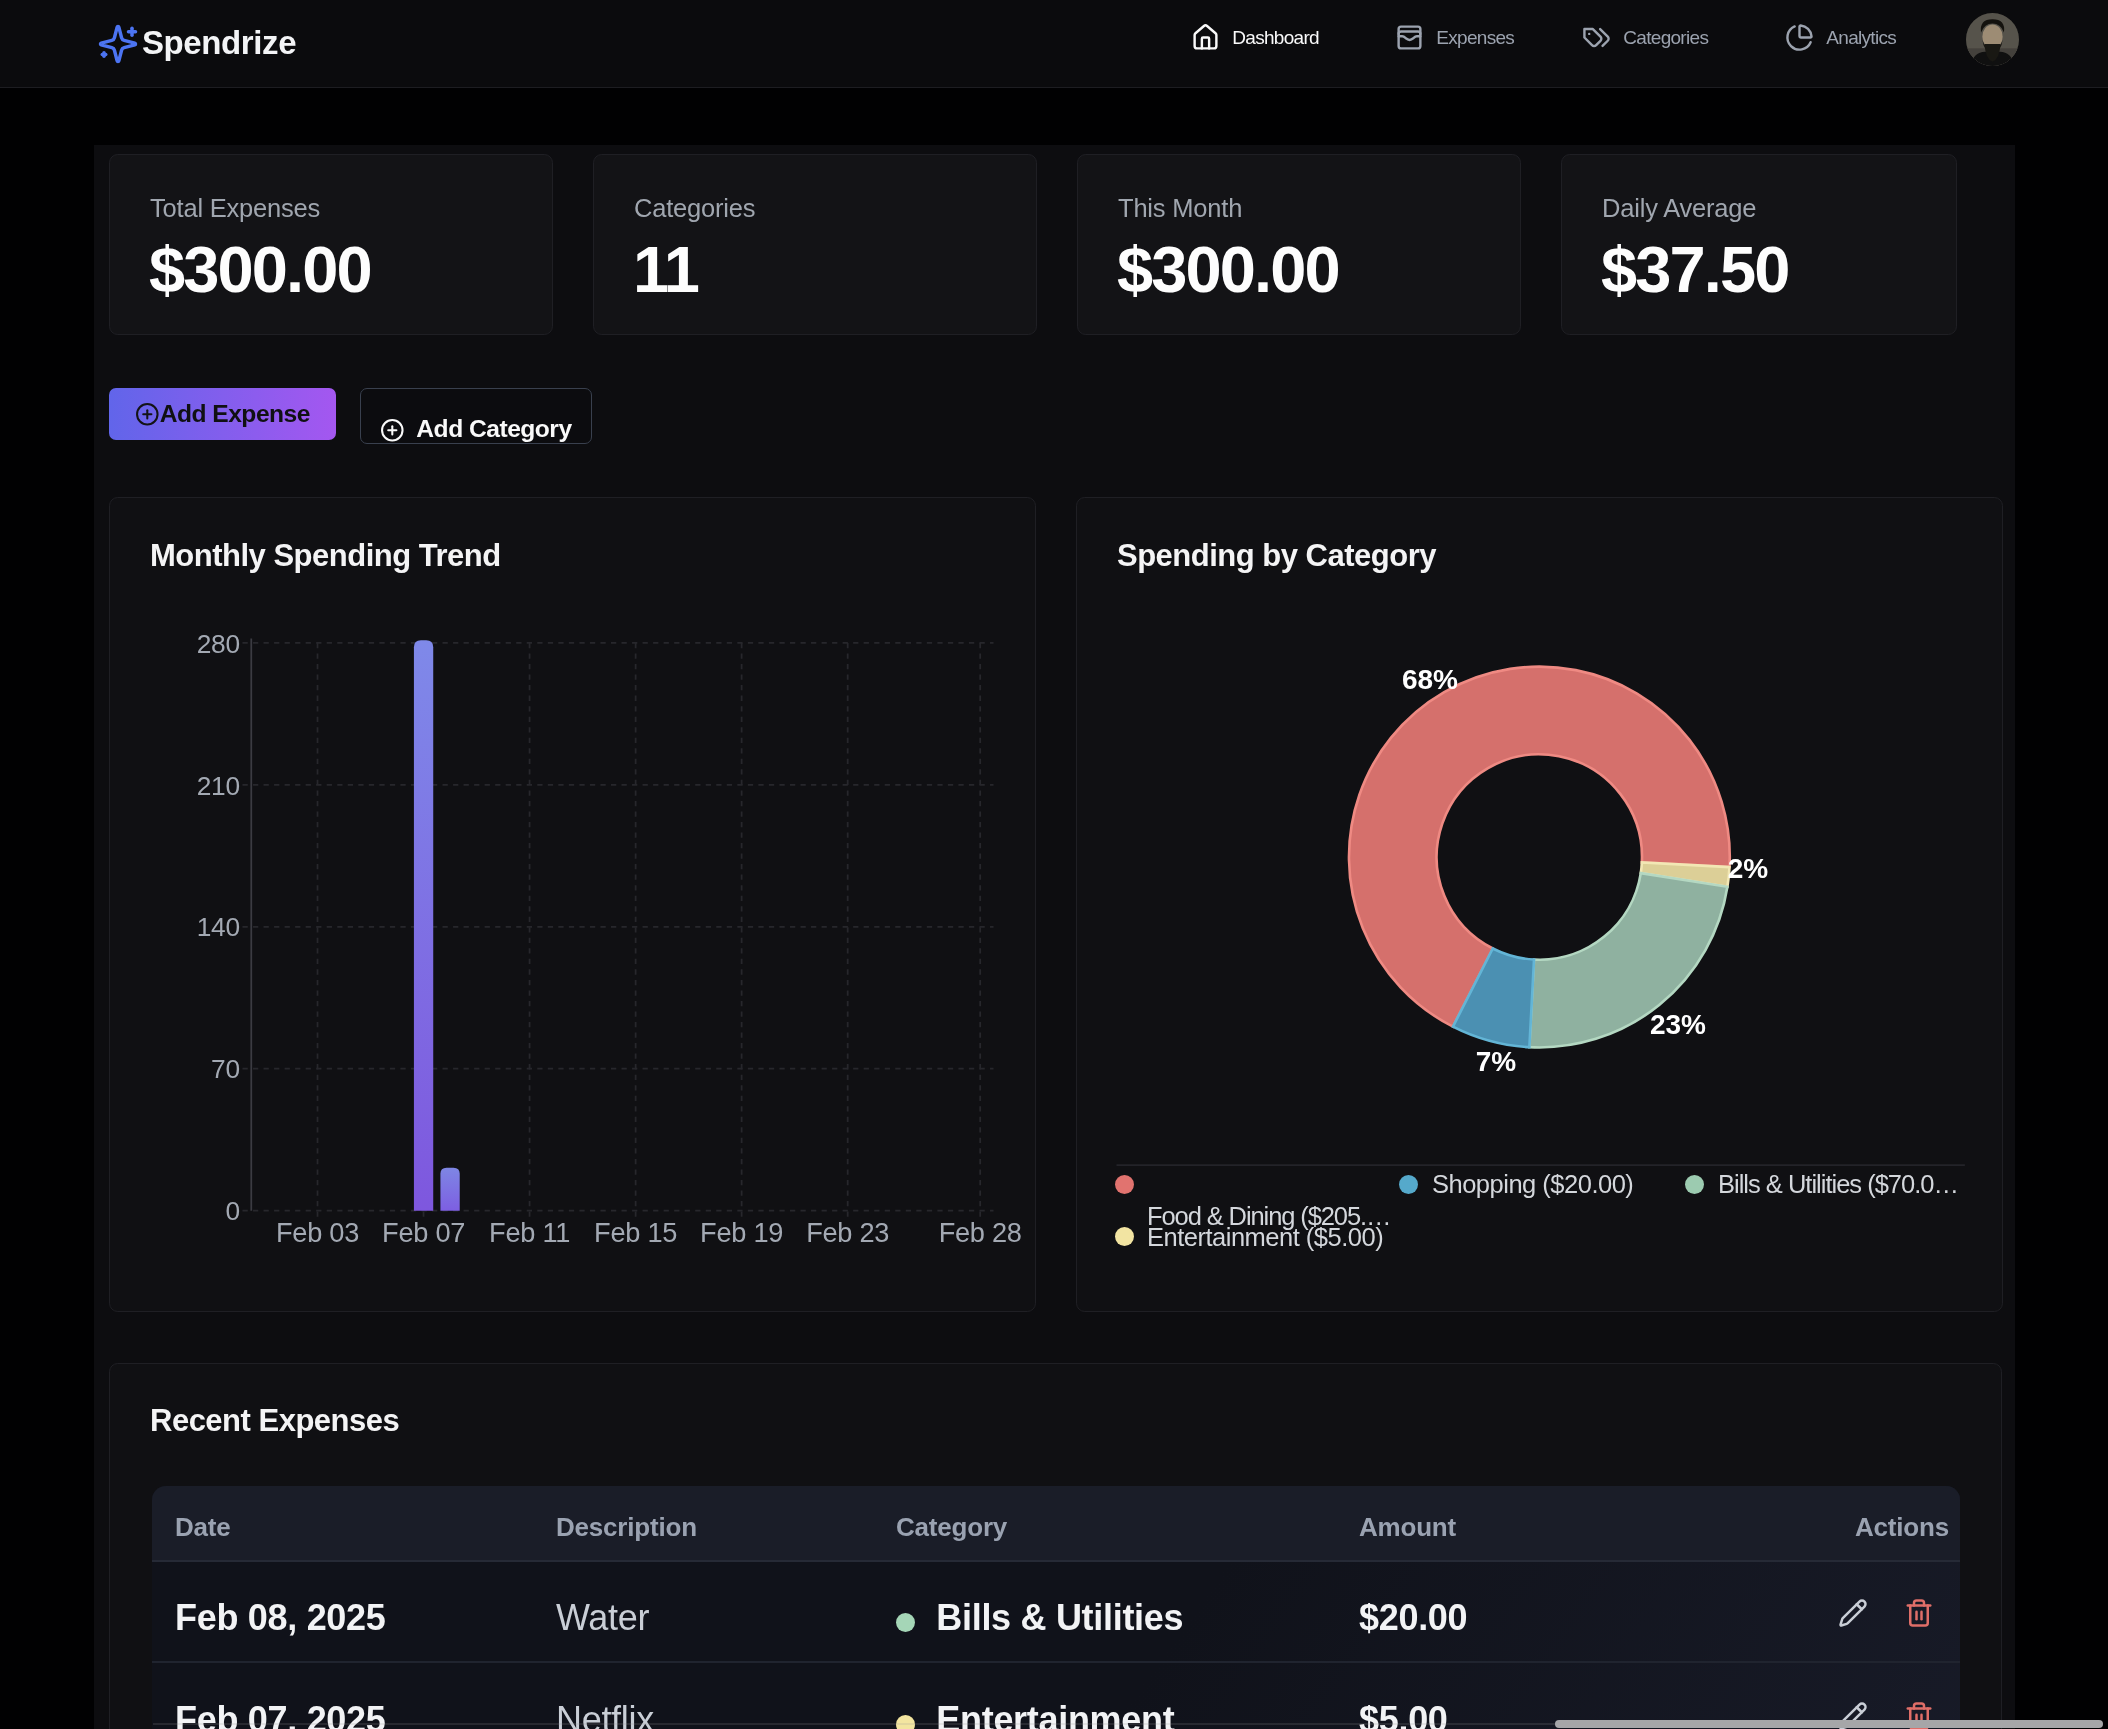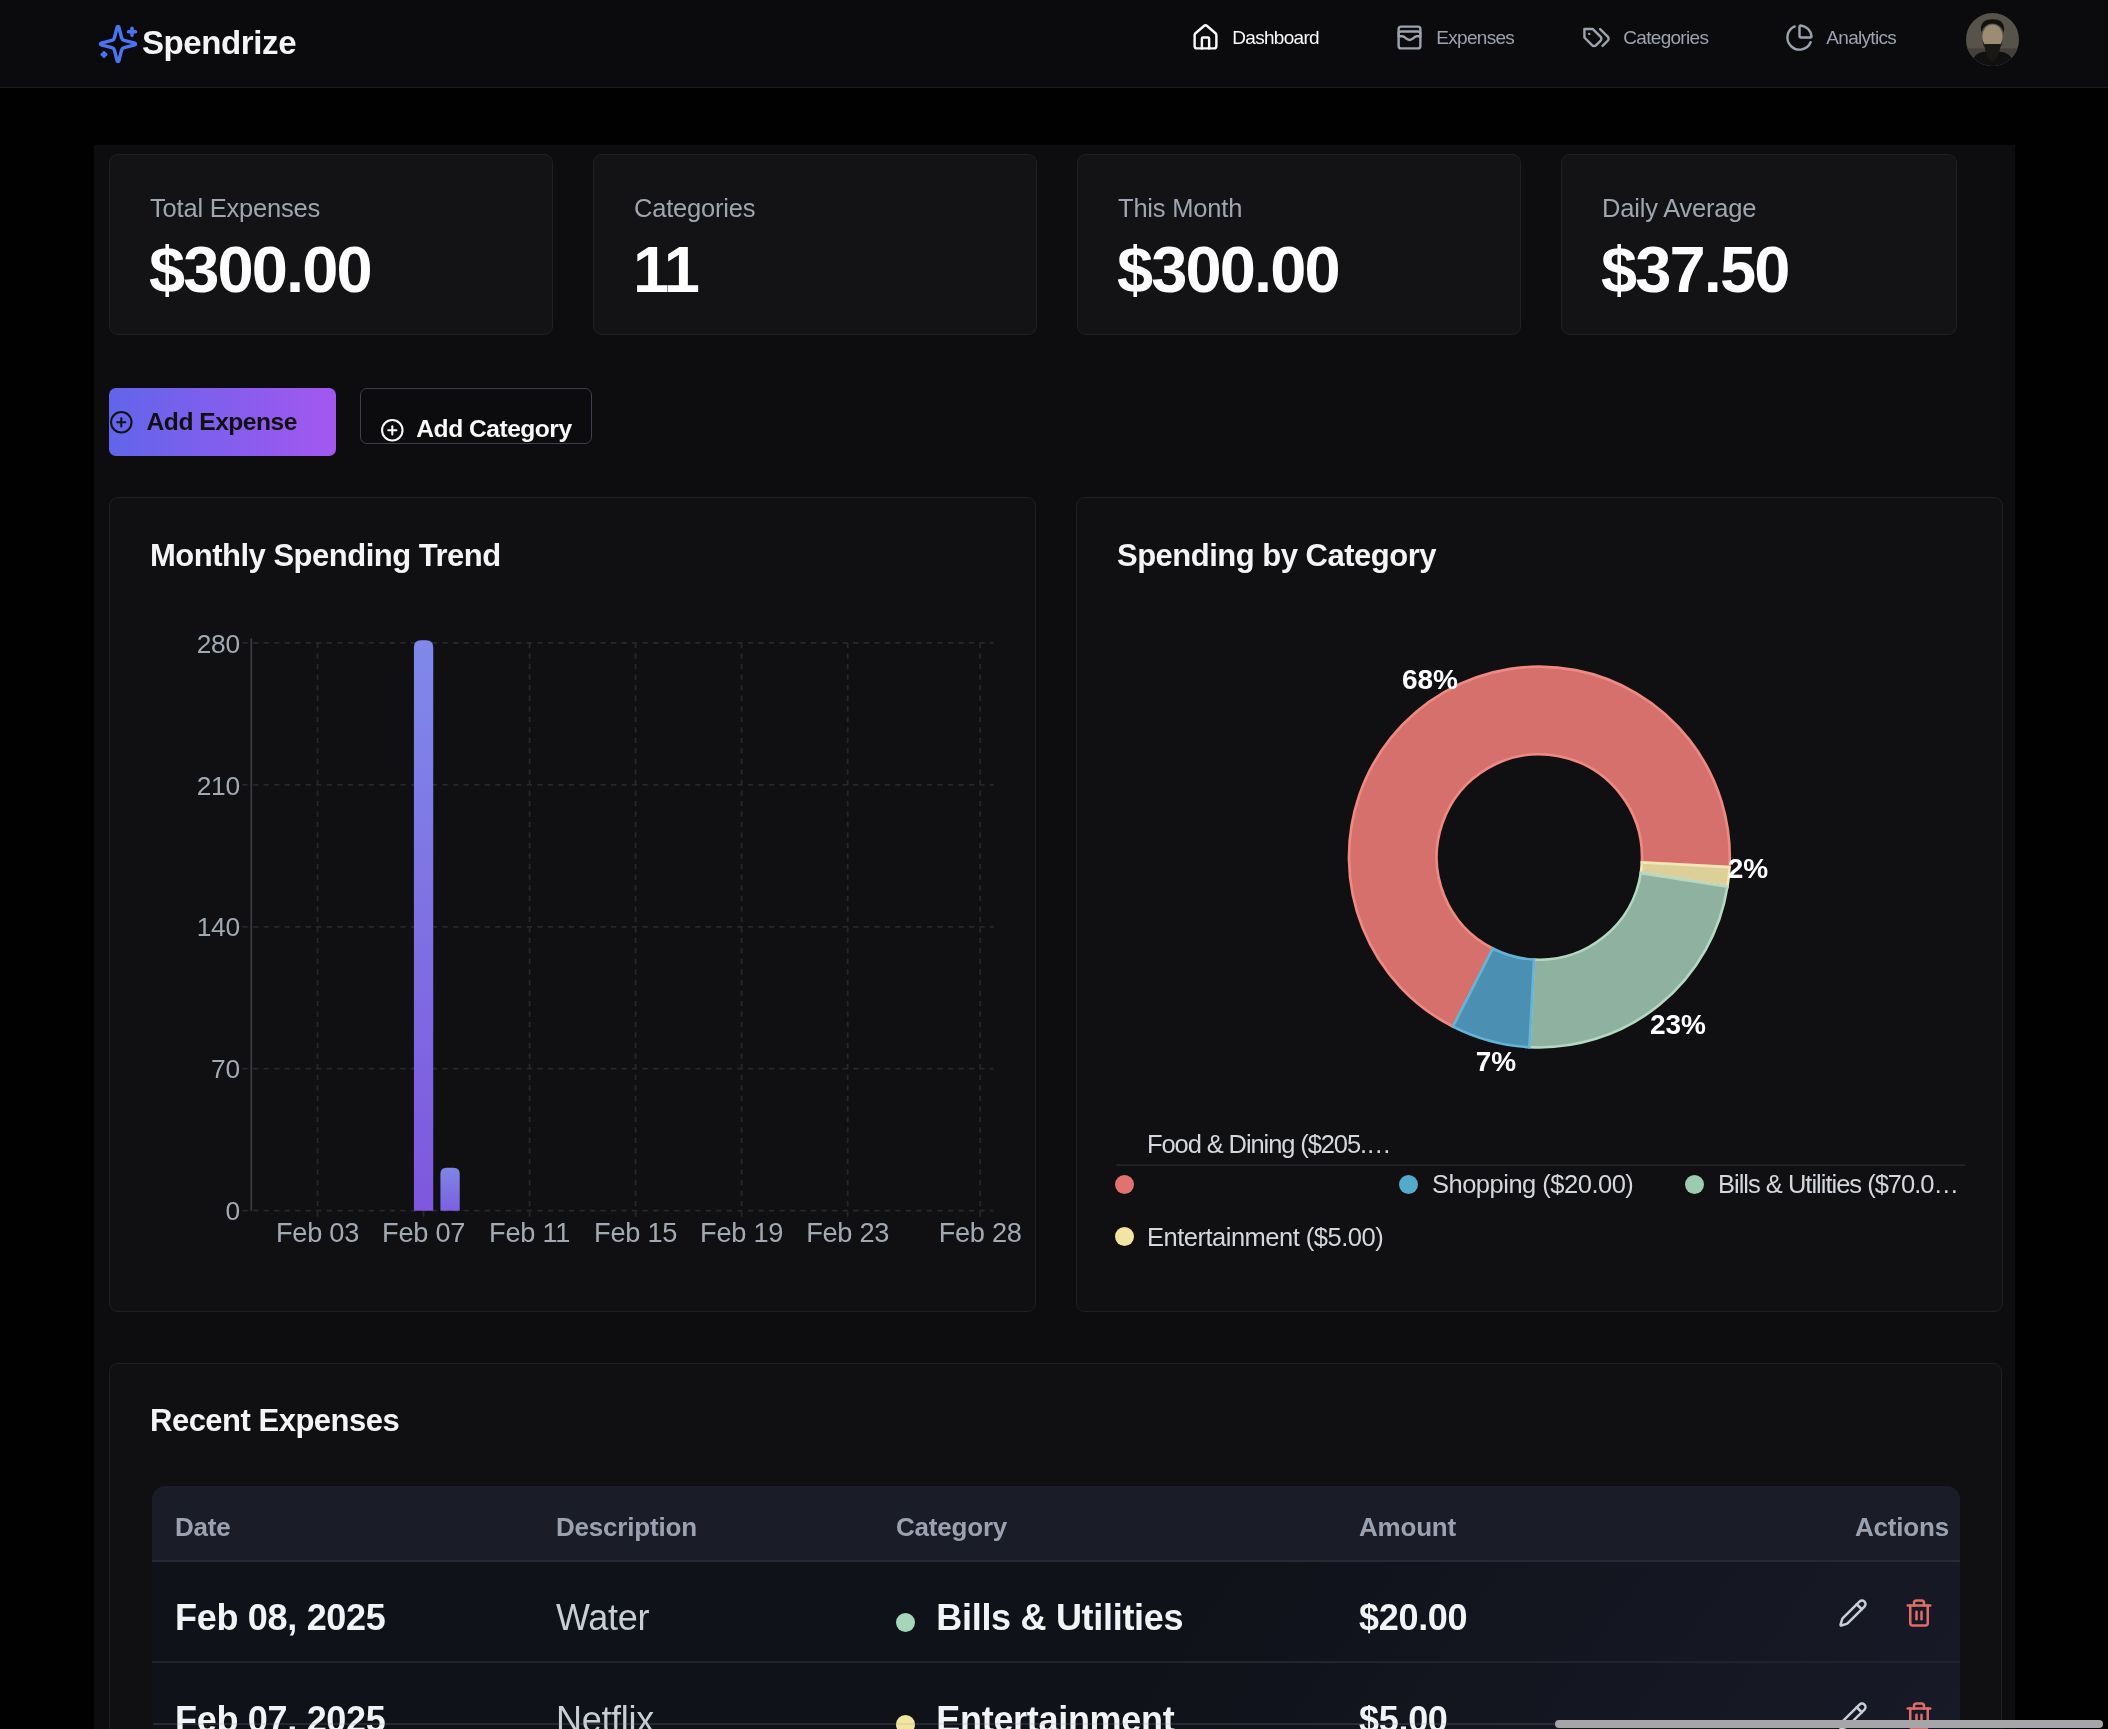--- a/index.html
+++ b/index.html
@@ -20,23 +20,23 @@
   background:#0d0d10; }
 .card { position:absolute; background:#131316; border:1.8px solid #1f1f24;
   border-radius:8.8px; }
 .statlabel { position:absolute; left:40px; top:39px; font-size:25.5px; color:#a0a6af;
   letter-spacing:-0.2px; }
 .statval { position:absolute; left:39px; top:77px; font-size:65px; font-weight:bold;
   color:#fdfdfd; letter-spacing:-1.9px; }
 .cardtitle { position:absolute; left:40px; top:40px; font-size:31px; font-weight:bold;
   color:#f4f4f5; letter-spacing:-0.5px; }
 
-#btn1 { position:absolute; left:109px; top:388px; width:227px; height:68px;
+#btn1 { position:absolute; left:109px; top:388px; width:227px; height:52px;
   border-radius:7px; background:linear-gradient(90deg,#6165ea,#a457f0);
-  display:flex; align-items:center; justify-content:flex-start; gap:13px;
+  display:flex; align-items:center; justify-content:center; gap:0;
   color:#101013; font-size:24.6px; font-weight:bold; letter-spacing:-0.5px; }
 #btn2 { position:absolute; left:360px; top:388px; width:232px; height:56px;
   border-radius:7px; background:#0c0c0f; border:1.8px solid #39404e;
   display:flex; align-items:flex-end; justify-content:center; gap:11.4px;
   color:#fafafa; font-size:24.6px; font-weight:bold; letter-spacing:-0.5px; }
 
 #extable { position:absolute; left:42px; top:122px; width:1808px; height:351px;
   border-radius:14px; overflow:hidden;
   background:linear-gradient(125deg,#10121a 55%,#181b28 100%); }
 .th { position:absolute; font-size:26px; font-weight:bold; color:#9aa2b1;
@@ -193,21 +193,21 @@
       <path d="M 743.7 420.4 A 217 217 0 0 1 741.3 442.9 L 642.6 427.3 A 117 117 0 0 0 643.8 415.1 Z" fill="#dccf97" stroke="#f2e7b4" stroke-width="3"></path>
       <path d="M 741.3 442.9 A 217 217 0 0 1 515.6 625.7 L 520.9 525.8 A 117 117 0 0 0 642.6 427.3 Z" fill="#8fb1a0" stroke="#b4d8c2" stroke-width="3"></path>
       <path d="M 515.6 625.7 A 217 217 0 0 1 428.5 602.3 L 473.9 513.2 A 117 117 0 0 0 520.9 525.8 Z" fill="#4b90b2" stroke="#63b5d6" stroke-width="3"></path>
       <path d="M45 760H1012" stroke="#232329" stroke-width="2"></path>
     </svg>
     <div class="pct" style="left:353px;top:182px">68%</div>
     <div class="pct" style="left:671px;top:371px">2%</div>
     <div class="pct" style="left:601px;top:527px">23%</div>
     <div class="pct" style="left:419px;top:564px">7%</div>
     <div class="legdot" style="left:38px;top:677px;background:#e1736f"></div>
-    <div class="legtxt" style="left:70px;top:632px;letter-spacing:-1.1px">Food &amp; Dining ($205.…</div>
+    <div class="legtxt" style="left:70px;top:704px;letter-spacing:-1.1px">Food &amp; Dining ($205.…</div>
     <div class="legdot" style="left:322px;top:677px;background:#55a9cb"></div>
     <div class="legtxt" style="left:355px;top:672px">Shopping ($20.00)</div>
     <div class="legdot" style="left:608px;top:677px;background:#9ccbb0"></div>
     <div class="legtxt" style="left:641px;top:672px;letter-spacing:-1px">Bills &amp; Utilities ($70.0…</div>
     <div class="legdot" style="left:38px;top:729px;background:#f2e4a2"></div>
     <div class="legtxt" style="left:70px;top:725px">Entertainment ($5.00)</div>
   </div>
 
   <div class="card" style="left:109px;top:1363px;width:1893px;height:527px;background:#101013">
     <div class="cardtitle" style="top:39px">Recent Expenses</div>

